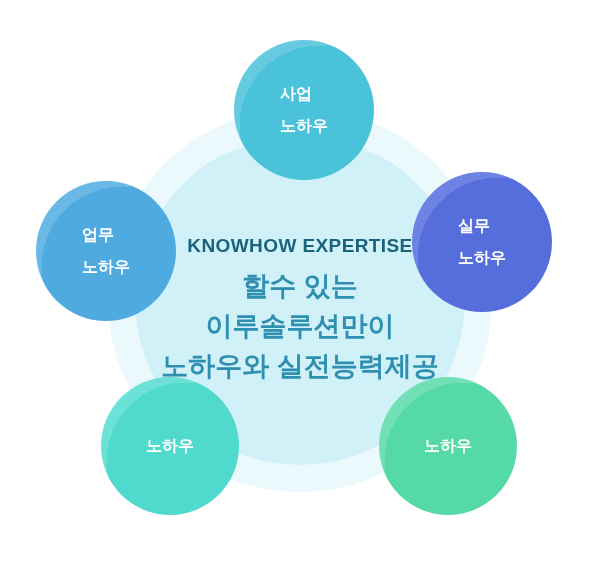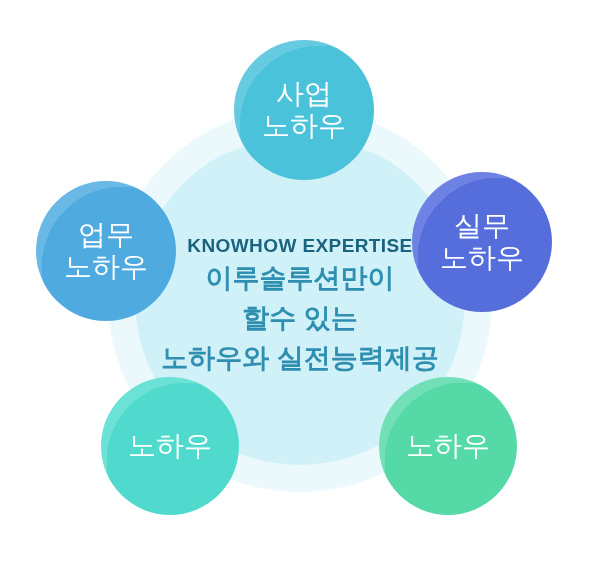--- a/index.html
+++ b/index.html
@@ -11,51 +11,51 @@
   
   .bg-outer{left:108px;top:108px;width:384px;height:384px;background:var(--oc,#ecf9fc);}
   .bg-inner{
     left:135px;top:135px;width:330px;height:330px;
     background:radial-gradient(circle at 50% 62%, var(--ic,#d1f1f9) 76%, var(--ih,#def6fa) 76%);
   }
   
   .center-text{position:absolute;left:150px;top:234px;width:300px;text-align:center;}
   .heading{
     font-size:19px;line-height:24px;font-weight:bold;letter-spacing:0.4px;
-    color:var(--hc,#1a637e);white-space:nowrap;
+    color:var(--hc,#1a637e);margin-bottom:8px;white-space:nowrap;
   }
   .kline{
     font-size:27px;line-height:40px;font-weight:600;
     color:var(--bc,#2e8fb0);white-space:nowrap;
   }
   
   .node{
-    display:flex;align-items:center;justify-content:center;text-align:center;
-    color:#ffffff;font-weight:400;font-size:28px;line-height:32px;
+    display:flex;align-items:center;justify-content:center;text-align:left;
+    color:#ffffff;font-weight:700;font-size:16px;line-height:32px;
     background:radial-gradient(circle at 61% 61%, var(--c) 66%, var(--h) 66%);
   }
   .node .node-label span{display:block;}
   .node-business{left:234px;top:40px;width:140px;height:140px;}
   .node-work{left:36px;top:181px;width:140px;height:140px;}
   .node-practical{left:412px;top:172px;width:140px;height:140px;}
   .node-funding{left:101px;top:377px;width:138px;height:138px;}
   .node-profit{left:379px;top:377px;width:138px;height:138px;}
 </style>
 </head>
 <body>
 
 <div class="canvas" style="--oc: #ecf9fc; --ic: #d1f1f9; --ih: #def6fa; --hc: #1a637e; --bc: #2e8fb0;">
 
   <div class="circle bg-outer"></div>
   <div class="circle bg-inner"></div>
 
   <div class="center-text">
     <div class="heading">KNOWHOW EXPERTISE</div>
+    <div class="kline">할수 있는</div>
     <div class="kline">이루솔루션만이</div>
-    <div class="kline">할수 있는</div>
     <div class="kline">노하우와 실전능력제공</div>
   </div>
 
   <div class="circle node node-business" style="--c: #4ac2d9; --h: #66cbe0;">
     <div class="node-label">
       <span>사업</span>
       <span>노하우</span>
     </div>
   </div>
 

